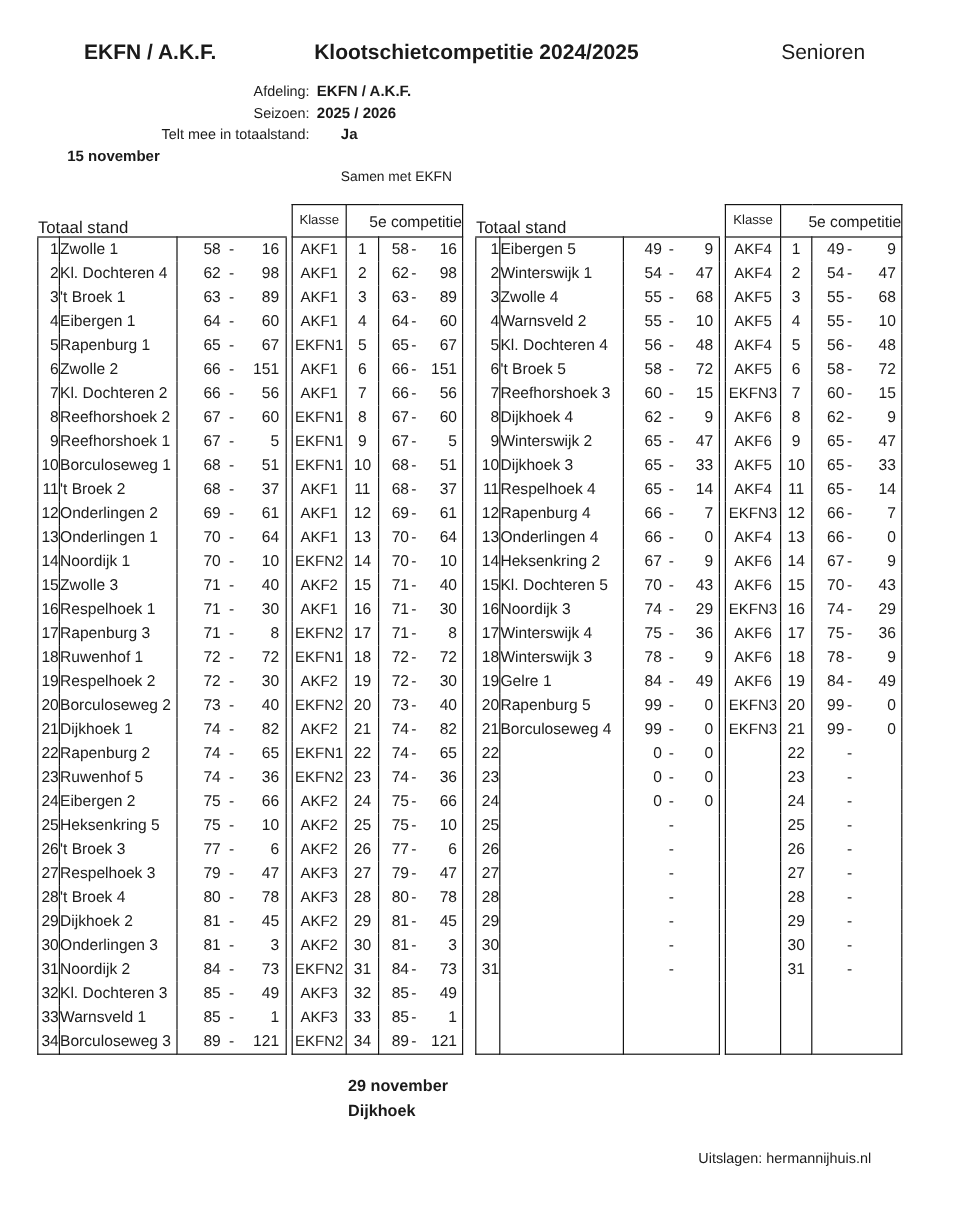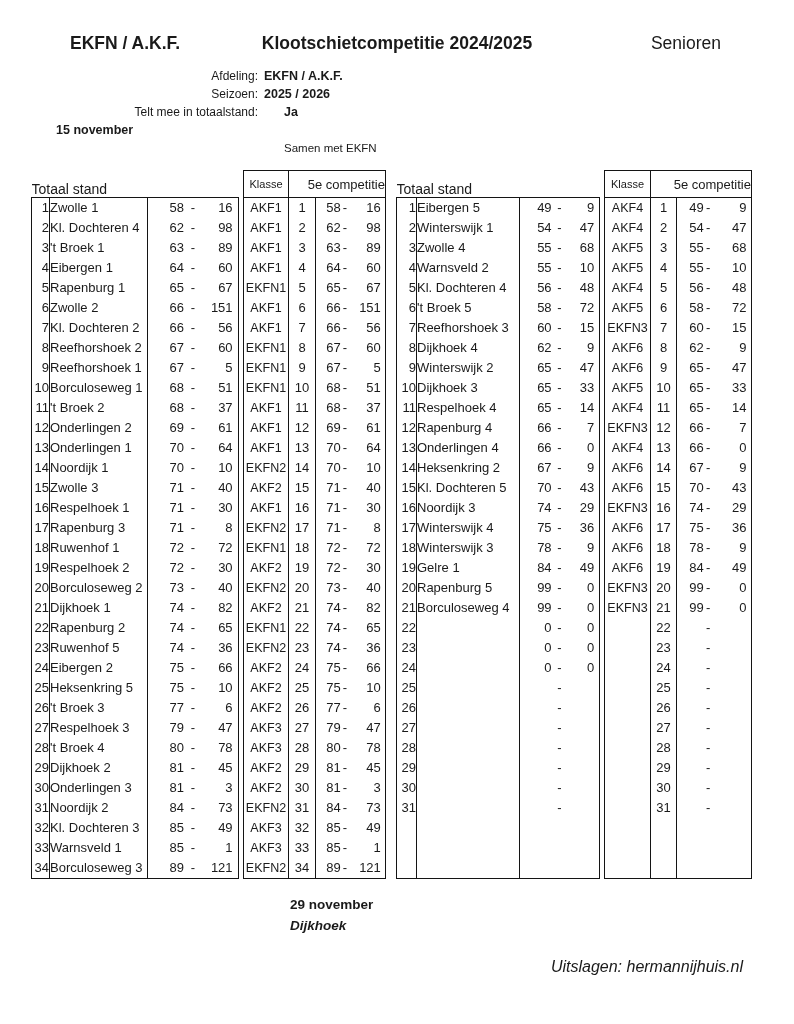--- a/index.html
+++ b/index.html
@@ -48,22 +48,22 @@
 
   .c-tot .s1   { display:inline-block; width:40%; text-align:right; }
   .c-tot .dash { display:inline-block; width:20%; text-align:center; }
   .c-tot .s2   { display:inline-block; width:34%; text-align:right; }
   .c-cs .cs1   { display:inline-block; width:36%; text-align:right; }
   .c-cs .cdash { display:inline-block; width:12%; text-align:center; }
   .c-cs .cs2   { display:inline-block; width:46%; text-align:right; }
 
   
   .next-date     { position:absolute; left:290px; top:897px; font-size:13.5px; font-weight:bold; }
-  .next-location { position:absolute; left:290px; top:918px; font-size:13.5px; font-weight:bold;font-style:italic; }
-  .results-site  { position:absolute; right:51px; top:958px; font-size:16px;font-style:italic; }
+  .next-location { position:absolute; left:290px; top:918px; font-size:13.5px; font-weight:bold; }
+  .results-site  { position:absolute; right:68px; top:958px; font-size:12px; }
 </style>
 </head>
 <body>
 
 <div class="page">
 
   <div class="titlebar">
     <span class="title-left">EKFN / A.K.F.</span>
     <span class="title-center">Klootschietcompetitie 2024/2025</span>
     <span class="title-right">Senioren</span>

